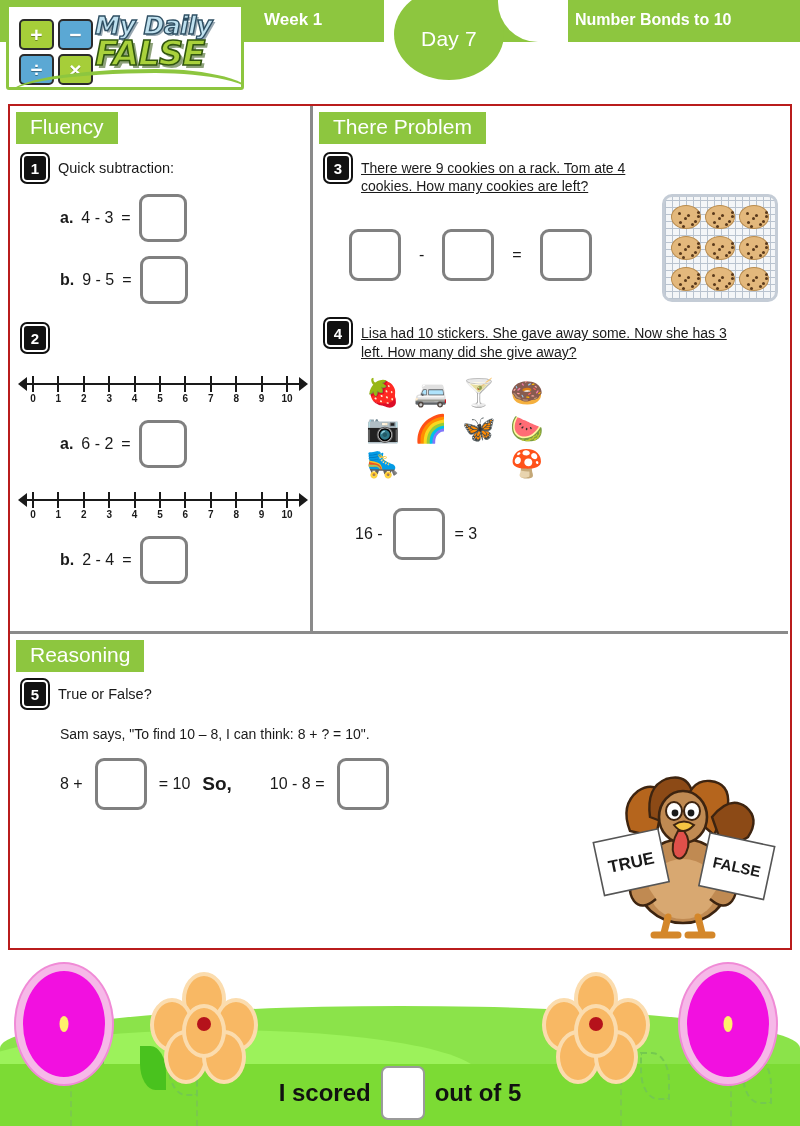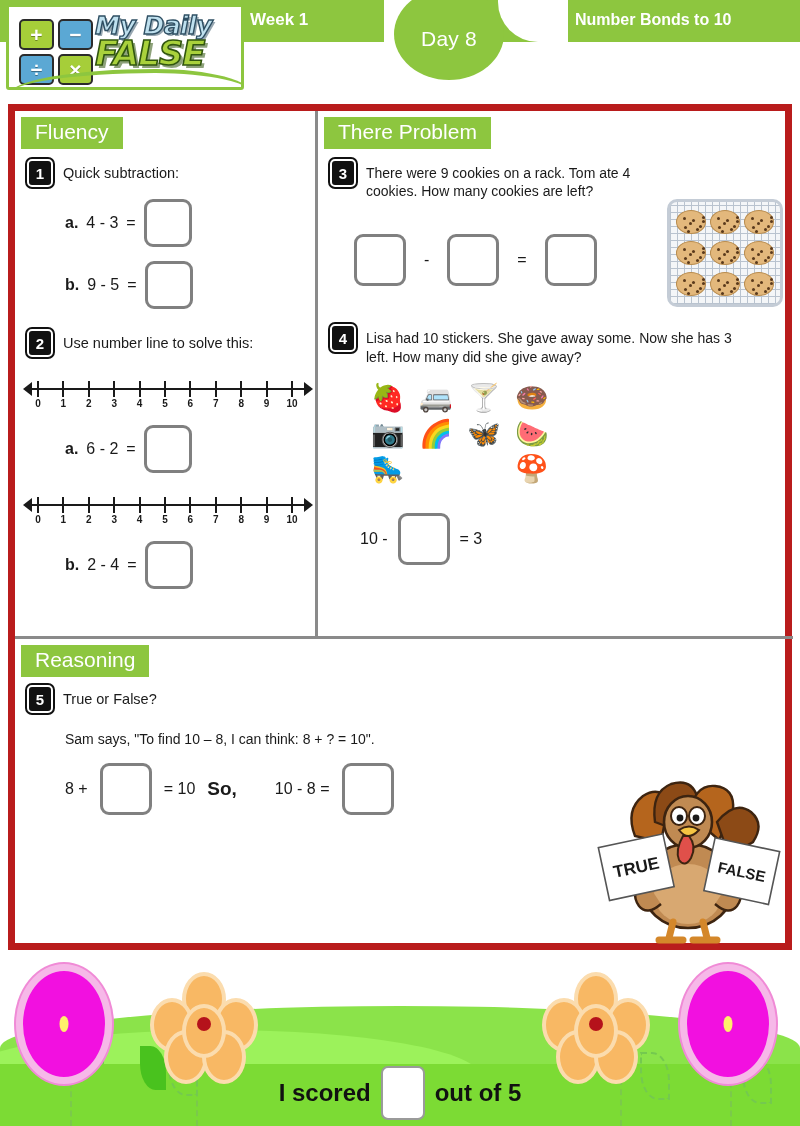--- a/index.html
+++ b/index.html
@@ -27,21 +27,21 @@
   .day-oval {
     position:absolute; left:394px; top:-12px; width:110px; height:92px;
     background:#8DC63F; border-radius:50%;
     display:flex; align-items:center; justify-content:center;
     padding-top:10px;
   }
   .day-oval .lbl {
     color:#ffffff; font-size:21px; font-weight:normal; letter-spacing:0.2px;
   }
   .week-label {
-    position:absolute; left:250px; top:10px;
+    position:absolute; left:264px; top:10px;
     color:#ffffff; font-size:17px; font-weight:bold;
   }
   .topic-label {
     position:absolute; left:575px; top:11px;
     color:#ffffff; font-size:16px; font-weight:bold;
   }
 
   
   .logo-box {
     position:absolute; left:6px; top:4px; width:238px; height:86px;
@@ -74,21 +74,21 @@
     white-space:nowrap; letter-spacing:-1px;
   }
   .logo-swoosh {
     position:absolute; left:0; bottom:-8px; width:244px; height:26px;
     border-top:4px solid #8DC63F; border-radius:60% 40% 0 0 / 100% 100% 0 0;
   }
 
   
   .sheet {
     position:absolute; left:8px; top:104px; width:784px; height:846px;
-    border:7px solid #b91c1c; background:#ffffff;
+    border:2px solid #b91c1c; background:#ffffff;
   }
   .row-top { position:absolute; left:0; top:0; width:778px; height:525px; }
   .col-fluency {
     position:absolute; left:0; top:0; width:303px; height:525px;
     border-right:3px solid #8a8a8a;
   }
   .col-word { position:absolute; left:303px; top:0; width:475px; height:525px; }
   .row-reason {
     position:absolute; left:0; top:525px; width:778px; height:315px;
     border-top:3px solid #8a8a8a;
@@ -103,21 +103,21 @@
   
   .qbadge {
     display:inline-flex; align-items:center; justify-content:center;
     width:26px; height:28px; background:#111111; color:#ffffff;
     border:2px solid #ffffff; outline:2px solid #111111;
     border-radius:5px; font-size:15px; font-weight:bold;
     flex:0 0 auto; margin-right:10px;
   }
   .qrow { display:flex; align-items:flex-start; }
   .qtext { font-size:14.5px; font-weight:normal; color:#1a1a1a; line-height:1.3; padding-top:5px; }
-  .qtext.reg { font-weight:normal; font-size:14px; }
+  .qtext.reg { font-weight:normal; font-size:14px;text-decoration:underline; }
 
   
   .abox {
     display:inline-block; width:48px; height:48px;
     border:3px solid #808080; border-radius:9px; background:#ffffff;
     vertical-align:middle;
   }
   .abox.lg { width:52px; height:52px; }
 
   .eq { font-size:16px; color:#1a1a1a; display:flex; align-items:center; gap:8px; }
@@ -203,21 +203,21 @@
 <body>
 
 <div class="header">
   <div class="hdr-bar"></div>
   <div class="hdr-notch-l"></div>
   <div class="hdr-notch-r"></div>
 
   <div class="week-label">Week 1</div>
 
   <div class="day-oval">
-    <span class="lbl">Day 8</span>
+    <span class="lbl">Day 7</span>
   </div>
 
   <div class="topic-label">Number Bonds to 10</div>
 
   <div class="logo-box">
     <div class="logo-tiles">
       <div class="tile green">+</div>
       <div class="tile blue">−</div>
       <div class="tile blue">÷</div>
       <div class="tile green">×</div>
@@ -253,21 +253,20 @@
       <div class="eq" style="margin:14px 0 0 50px;">
         <b>b.</b>
         <span>9 - 5</span>
         <span>=</span>
         <span class="abox"></span>
       </div>
 
       
       <div class="qrow" style="margin:20px 0 0 12px;">
         <span class="qbadge">2</span>
-        <span class="qtext">Use number line to solve this:</span>
       </div>
 
       <div style="margin:22px 0 0 8px;">
         <div class="numline">
           <div class="arrowL"></div>
           <div class="axis"></div>
           <div class="arrowR"></div>
           <div class="nl-ticks">
               <div class="tick" style="left: 14px;"></div>
               <div class="tlab" style="left: 15px;">0</div>
@@ -384,21 +383,21 @@
           <span class="sticker">🍩</span>
           <span class="sticker">📷</span>
           <span class="sticker">🌈</span>
           <span class="sticker">🦋</span>
           <span class="sticker">🍉</span>
           <span class="sticker">🛼</span>
           <span class="sticker" style="grid-column: 4;">🍄</span>
         </div>
 
       <div class="eq" style="margin:26px 0 0 42px; gap:10px;">
-        <span>10 -</span>
+        <span>16 -</span>
         <span class="abox lg"></span>
         <span>= 3</span>
       </div>
     </div>
   </div>
 
   <div class="row-reason">
     <div class="sect-head">Reasoning</div>
 
     <div class="qrow" style="margin:8px 0 0 12px;">

